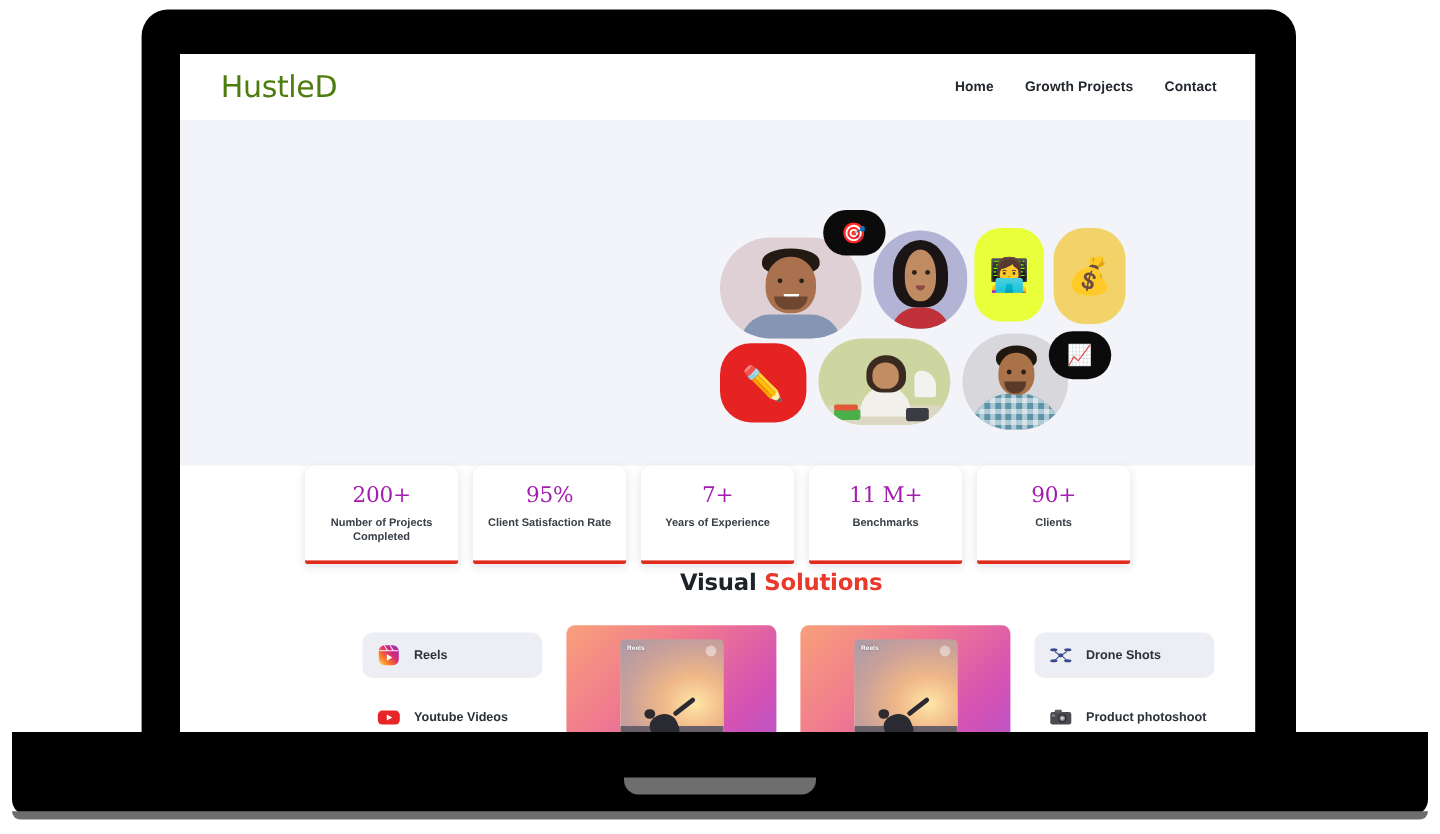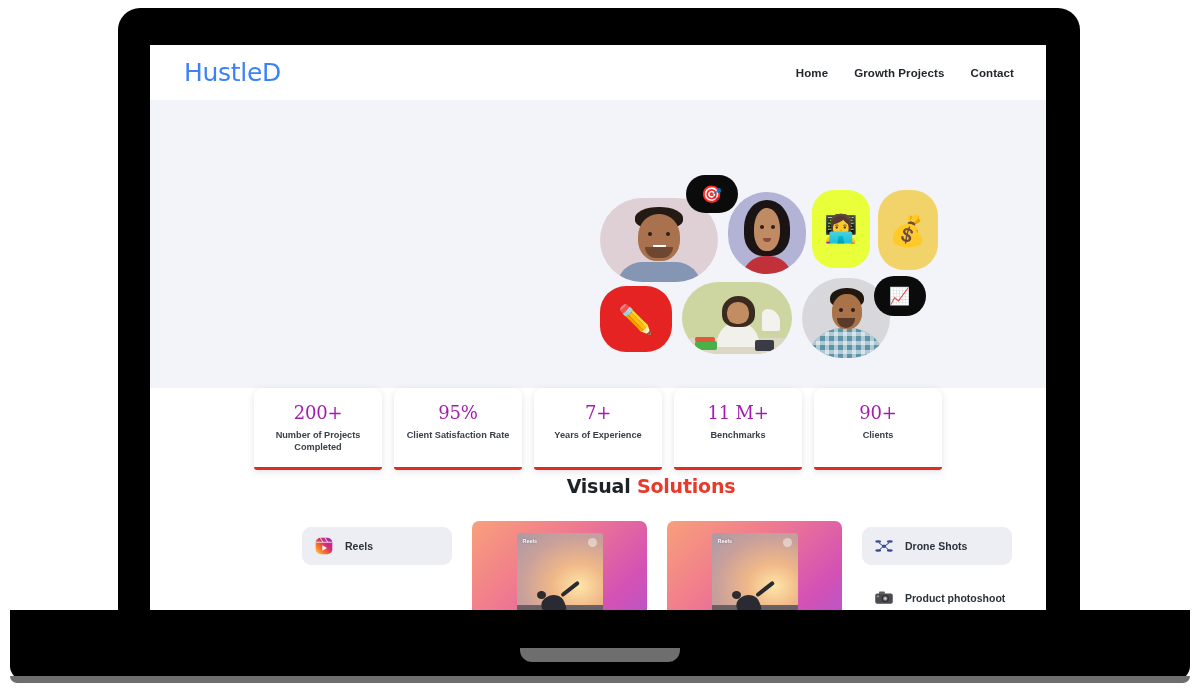--- a/index.html
+++ b/index.html
@@ -61,21 +61,21 @@
     background: #ffffff;
     display: flex;
     align-items: center;
     justify-content: space-between;
     padding: 0 32px 0 34px;
     box-sizing: border-box;
   }
   .logo {
     font-size: 25px;
     font-weight: 500;
-    color: #3b82f6;
+    color: #4d7c0f;
     letter-spacing: -0.3px;
     font-family: "DejaVu Sans", sans-serif;
   }
   .nav-links {
     display: flex;
     align-items: center;
     gap: 26px;
   }
   .nav-link {
     font-size: 11.5px;
@@ -435,20 +435,29 @@
                   </linearGradient>
                 </defs>
                 <rect x="2" y="2" width="20" height="20" rx="6" fill="url(#igg)"></rect>
                 <path d="M2.5 7.5 L21.5 7.5" stroke="#ffffff" stroke-width="1.1" opacity="0.85"></path>
                 <path d="M7.5 2.3 L10.8 7.4 M13.2 2.3 L16.5 7.4" stroke="#ffffff" stroke-width="1.1" opacity="0.85"></path>
                 <path d="M10 11 L15.5 14.3 L10 17.6 Z" fill="#ffffff"></path>
               </svg>
             </div>
             <div class="chip-label">Reels</div>
           </div>
+          <div class="chip">
+            <div class="chip-ico">
+              <svg viewBox="0 0 24 24" width="20" height="20">
+                <rect x="1" y="5" width="22" height="14" rx="4.5" fill="#e8262a"></rect>
+                <path d="M10 9 L15.5 12 L10 15 Z" fill="#ffffff"></path>
+              </svg>
+            </div>
+            <div class="chip-label">Youtube Videos</div>
+          </div>
         </div>
 
         <div class="video-card">
           <div class="phone">
             <div class="sky"></div>
             <div class="ground"></div>
             <div class="dancer">
               <div class="d-arm"></div>
               <div class="d-head"></div>
               <div class="d-torso"></div>

